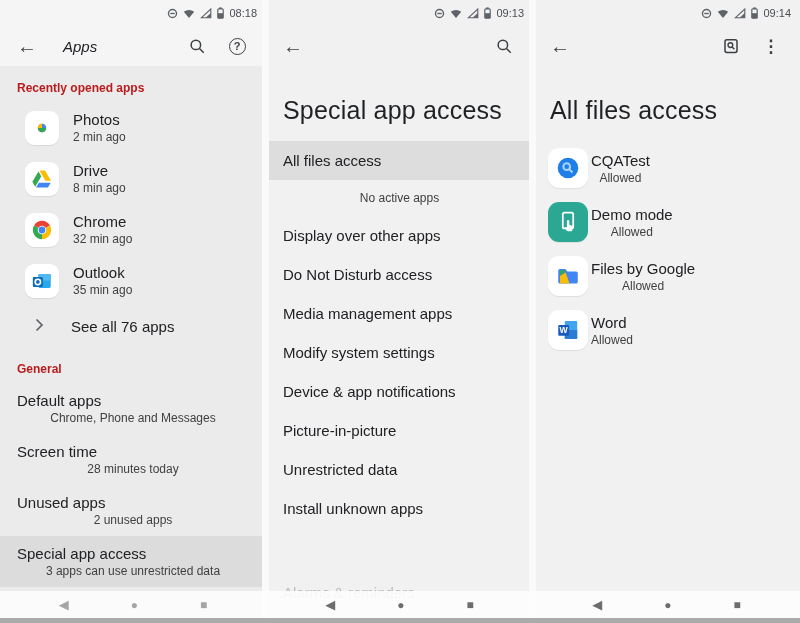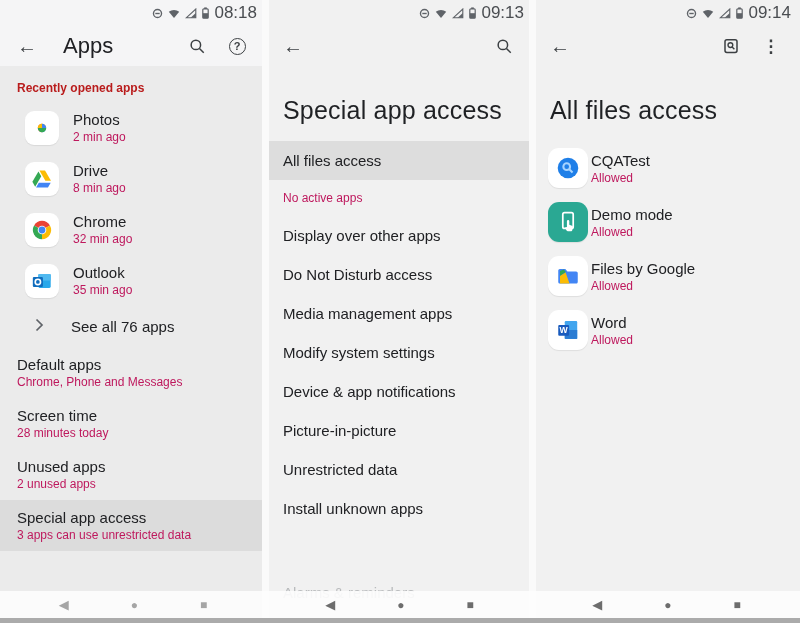--- a/index.html
+++ b/index.html
@@ -4,42 +4,42 @@
 <style>
   html,body{margin:0;padding:0;background:#fff;}
   *{box-sizing:border-box;font-family:"Liberation Sans",sans-serif;}
   #screen{position:relative;width:800px;height:623px;overflow:hidden;background:#f0f0f0;display:flex;}
   .panel{position:relative;height:623px;flex:none;overflow:hidden;}
   .p-left{width:266px;background:#ebebeb;}
   .p-mid{width:267px;background:#f1f1f1;}
   .p-right{width:267px;background:#f1f1f1;}
 
   
-  .statusbar{height:26px;display:flex;justify-content:flex-end;align-items:center;gap:5px;padding:0 9px;font-size:17px;color:#4a4d51;}
+  .statusbar{height:26px;display:flex;justify-content:flex-end;align-items:center;gap:5px;padding:0 9px;font-size:11px;color:#4a4d51;}
   .p-left .statusbar{background:#f5f5f6;}
   .statusbar svg{display:block;}
 
   
   .appbar{height:40px;display:flex;align-items:center;padding:0 17px;}
   .p-left .appbar{background:#f5f5f6;}
   .back-arrow{font-size:20px;color:#3c4043;line-height:1;cursor:default;}
-  .appbar-title{font-size:22px;color:#202124;margin-left:26px;}
+  .appbar-title{font-size:15px;color:#202124;margin-left:26px;font-style:italic;}
   .sp{flex:1;}
   .icon-btn{display:flex;align-items:center;justify-content:center;width:24px;height:24px;margin-left:16px;}
   .help-circle{width:17px;height:17px;border:1.7px solid #3c4043;border-radius:50%;display:flex;align-items:center;justify-content:center;font-size:11px;font-weight:bold;color:#3c4043;}
   .dots{font-size:17px;font-weight:bold;color:#3c4043;letter-spacing:0;line-height:1;}
 
   
   .section-label{font-size:12px;font-weight:bold;color:#b91c1c;padding:15px 17px 7px;}
   .app-row{display:flex;align-items:center;gap:14px;padding:8px 25px;}
   .tile{width:34px;height:34px;background:#fff;border-radius:9px;display:flex;align-items:center;justify-content:center;box-shadow:0 1px 1px rgba(0,0,0,0.08);flex:none;}
   .tile-teal{background:#2aa893;}
   .row-txt{display:flex;flex-direction:column;}
   .row-title{font-size:15px;color:#202124;line-height:19px;}
-  .row-sub{font-size:12px;color:#be185d;line-height:16px;}
+  .row-sub{font-size:12px;color:#404040;line-height:16px;text-align:center;}
   .see-all{display:flex;align-items:center;gap:27px;padding:11px 17px 11px 35px;}
   .set-row{padding:8px 17px;}
   .sel-row{background:#dcdcdc;}
 
   
   .big-title{font-size:25px;font-weight:400;color:#1f2124;padding:30px 17px 16px;letter-spacing:0.2px;}
   .mid-row{padding:10px 17px;}
   .mid-row .row-title{font-size:15px;}
   .mid-sel{background:#dddddd;}
   .faded-row{position:absolute;left:17px;bottom:22px;font-size:15px;color:rgba(95,99,104,0.38);}
@@ -169,20 +169,21 @@
       </span>
     </div>
 
     <div class="see-all">
       <span><svg width="9" height="14" viewBox="0 0 9 14">
             <path d="M1.5 1.5l5.5 5.5-5.5 5.5" stroke="#5f6368" stroke-width="1.7" fill="none"></path>
           </svg></span>
       <span class="row-title">See all 76 apps</span>
     </div>
 
+    <div class="section-label">General</div>
 
     <div class="set-row">
       <div class="row-title">Default apps</div>
       <div class="row-sub">Chrome, Phone and Messages</div>
     </div>
     <div class="set-row">
       <div class="row-title">Screen time</div>
       <div class="row-sub">28 minutes today</div>
     </div>
     <div class="set-row">

